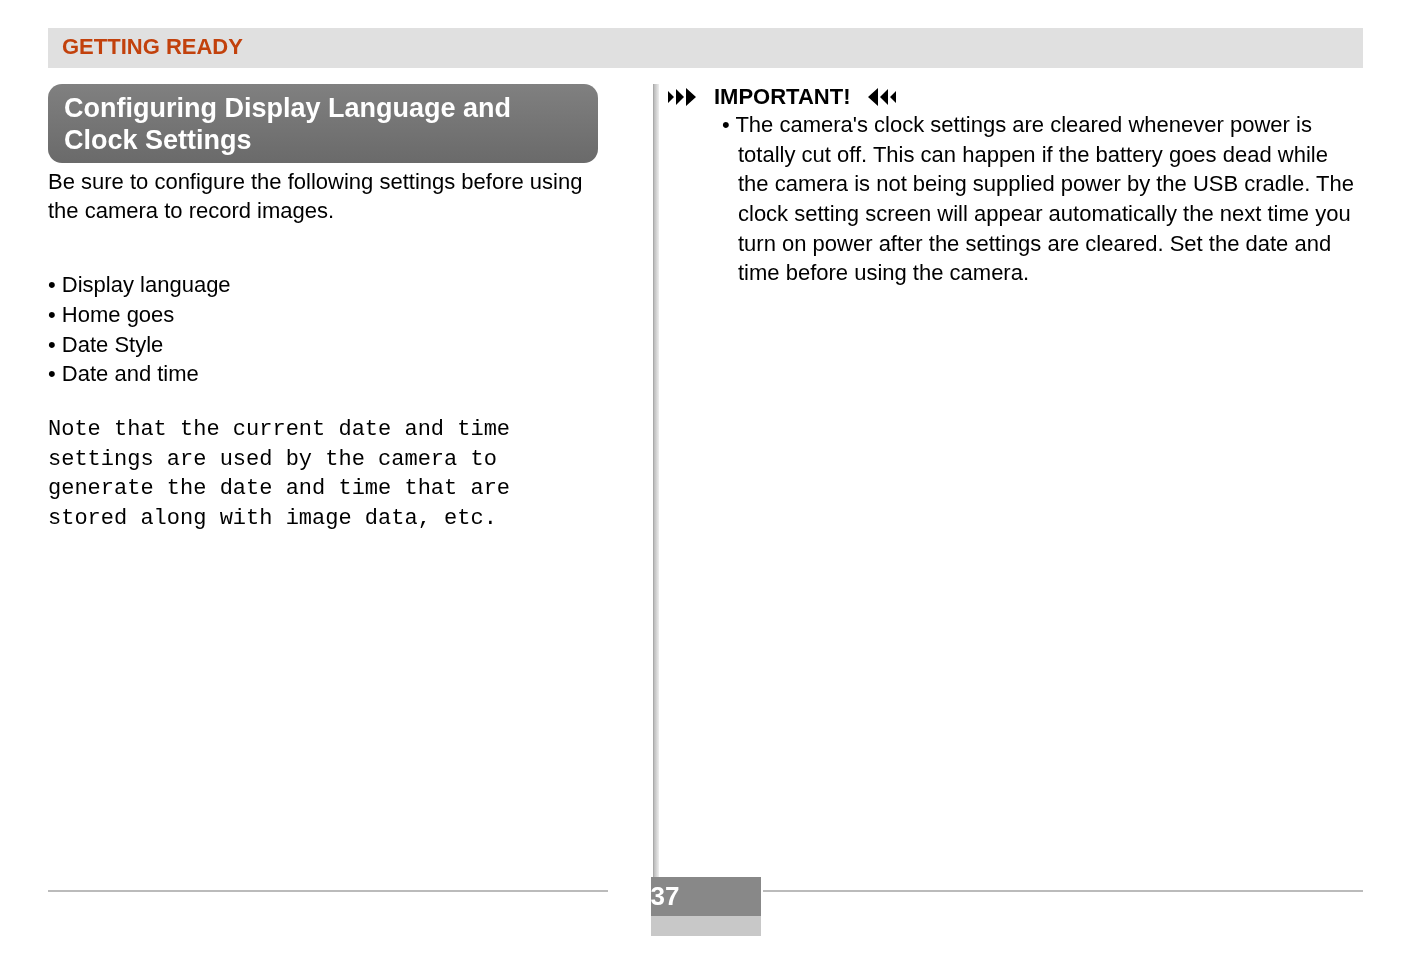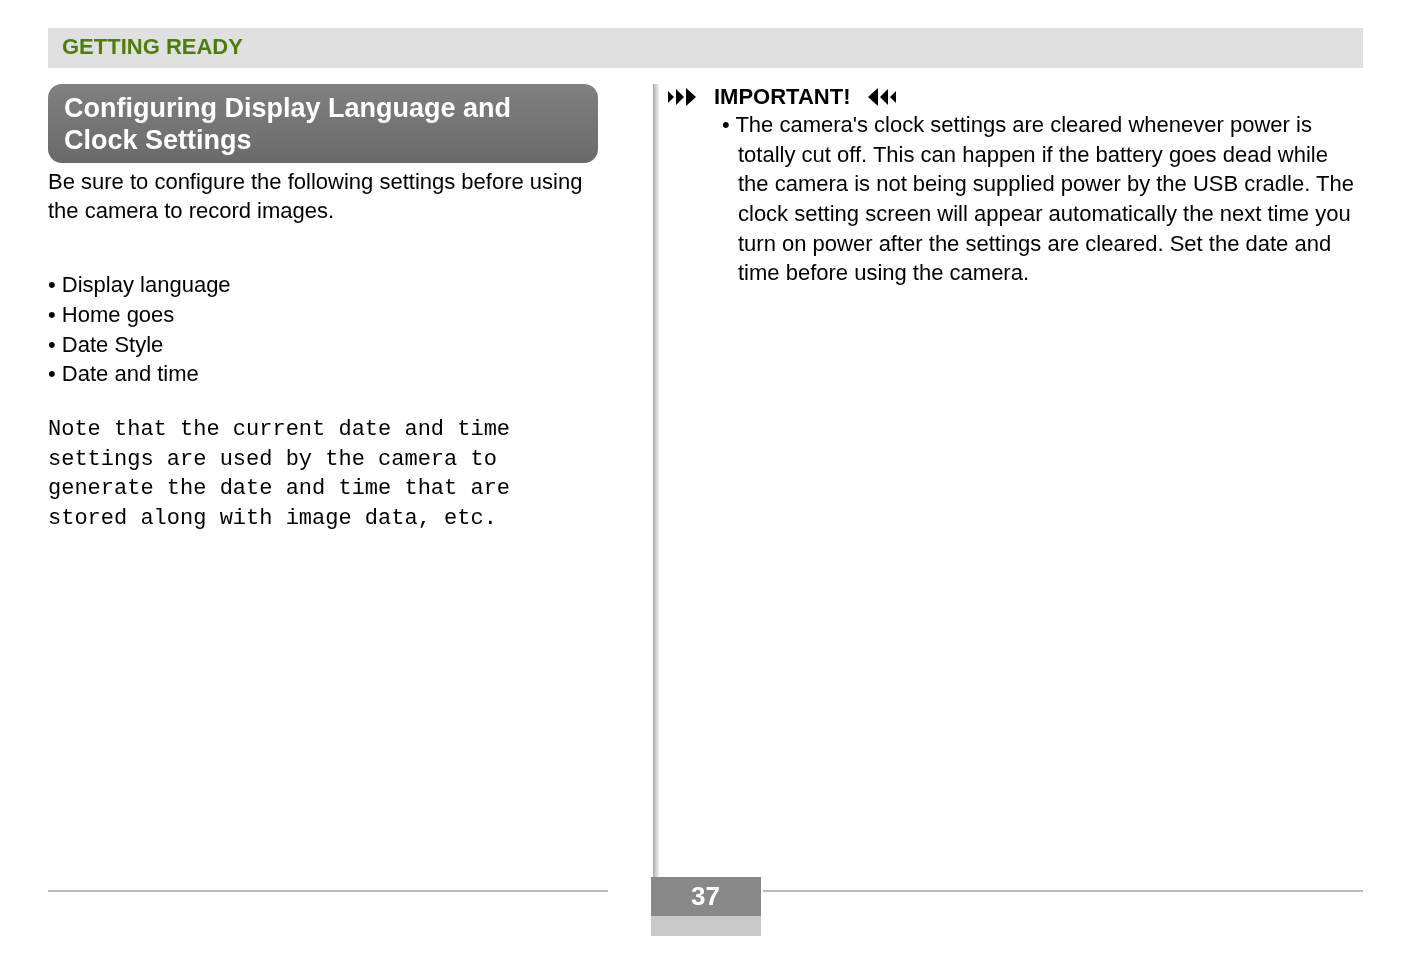--- a/index.html
+++ b/index.html
@@ -15,21 +15,21 @@
       position: relative;
     }
     .page-container {
       padding: 28px 48px 0 48px;
     }
     .header-bar {
       background: #e0e0e0;
       padding: 6px 14px 8px 14px;
       font-weight: bold;
       font-size: 22px;
-      color: #4d7c0f;
+      color: #c2410c;
       margin-bottom: 16px;
     }
     .content-wrap {
       display: flex;
       position: relative;
     }
     .left-col {
       width: 580px;
       padding-right: 30px;
     }
@@ -125,21 +125,20 @@
       position: absolute;
       bottom: 18px;
       left: 0;
       width: 100%;
       display: flex;
       justify-content: center;
     }
     .page-number-box {
       position: relative;
       width: 110px;
-      text-align: center;
     }
     .pn-top {
       background: #888;
       color: #fff;
       font-size: 26px;
       font-weight: bold;
       padding: 4px 0 4px 0;
     }
     .pn-bottom {
       background: #c8c8c8;

